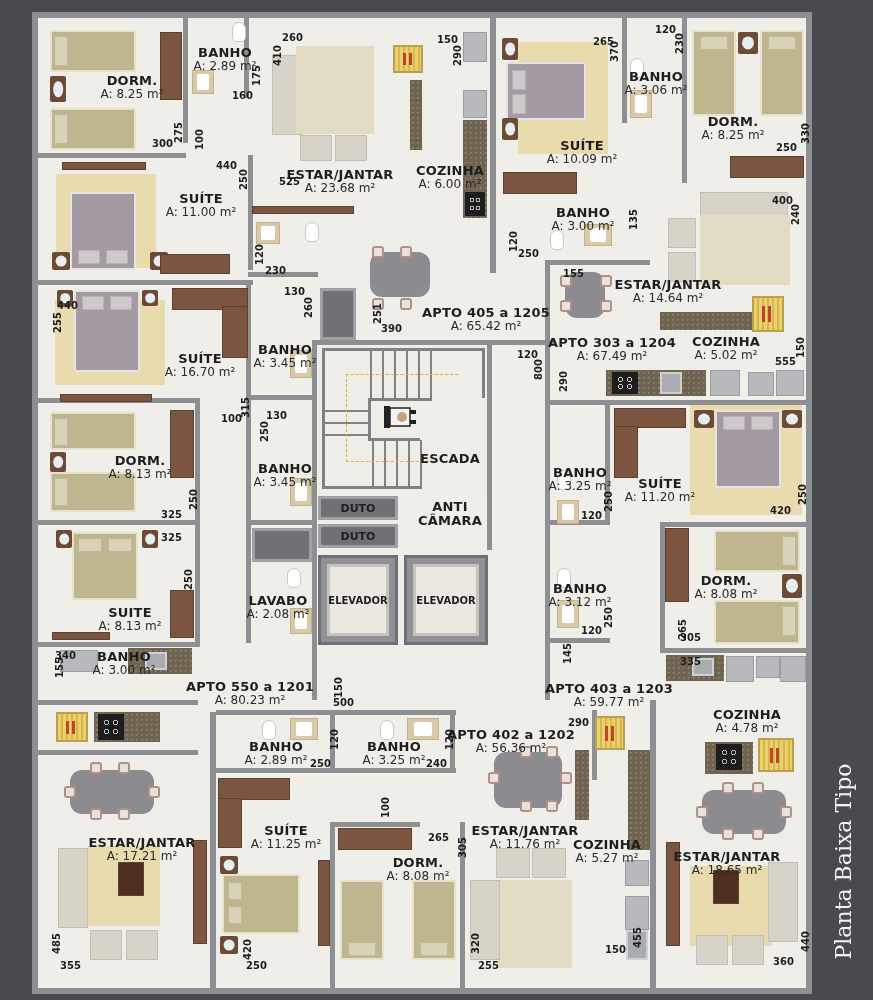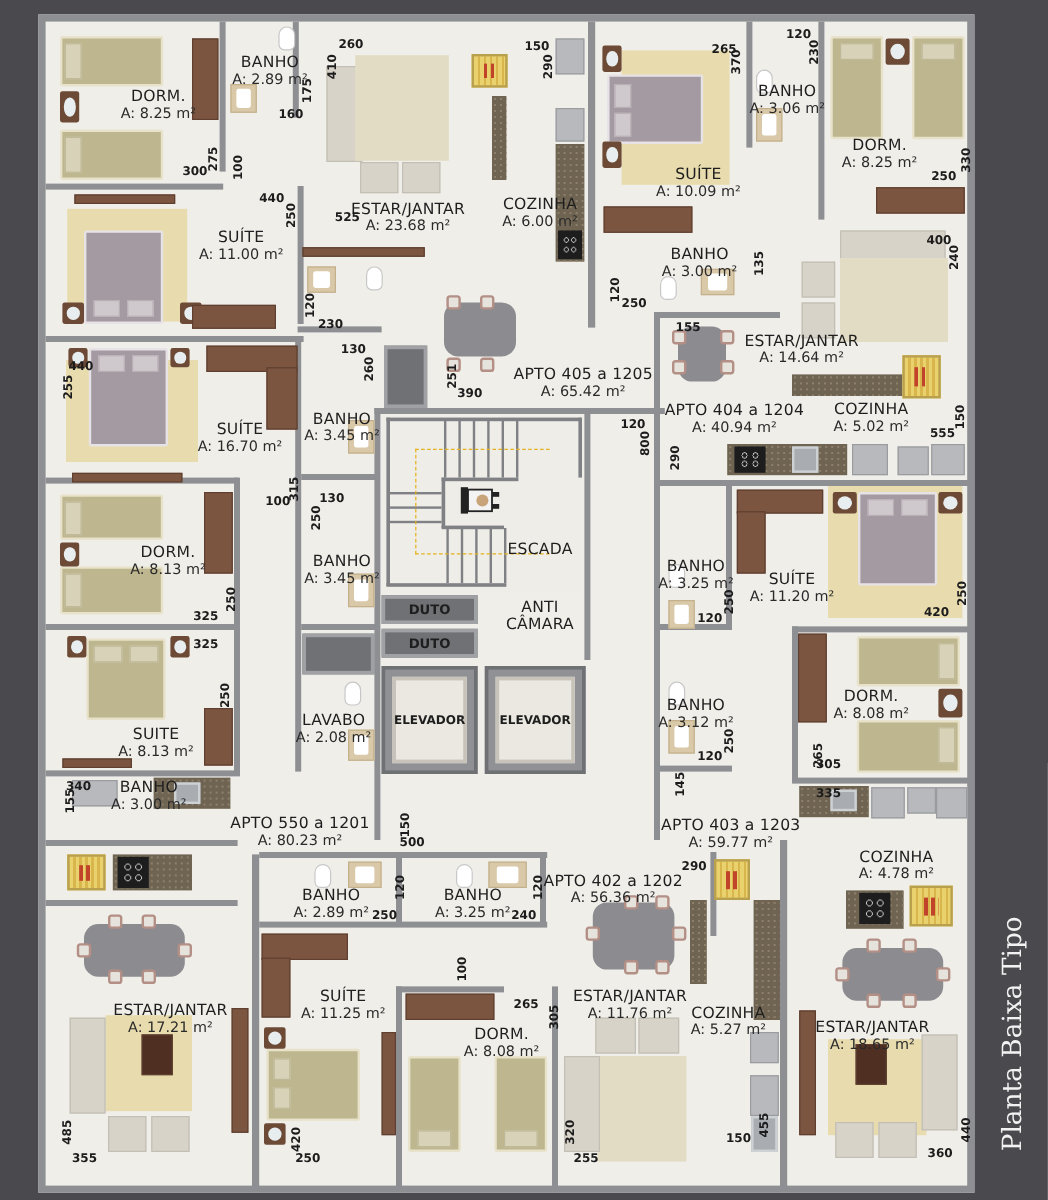--- a/index.html
+++ b/index.html
@@ -4,21 +4,21 @@
 <style>
   * { box-sizing: border-box; margin: 0; padding: 0; }
   html, body { width: 873px; height: 1000px; background: #4a4a4e; overflow: hidden; }
   body { font-family: "DejaVu Sans", sans-serif; position: relative; }
   .building-outline { position: absolute; left: 32px; top: 12px; width: 780px; height: 982px; border: 6px solid #8d8f93; background: #efeee9; }
 
   .wall { position: absolute; background: #8d8f93; }
   .room { position: absolute; background: #f2f0ea; }
 
   .label { position: absolute; text-align: center; color: #1e1e1e; line-height: 1.05; white-space: nowrap; transform: translateX(-50%); }
-  .label .name { font-weight: normal; font-size: 13px; letter-spacing: 0.2px; }
+  .label .name { font-weight: bold; font-size: 13px; letter-spacing: 0.2px; }
   .label .area { font-size: 12px; color: #2a2a2a; }
   .apt .name { font-size: 13px; }
 
   .dim { position: absolute; font-family: "DejaVu Sans", sans-serif; font-weight: bold; font-size: 10px; color: #1c1c1c; white-space: nowrap; }
   .dim.v { transform: rotate(-90deg); transform-origin: left top; }
 
   
   .bed { position: absolute; background: #bdb68f; border: 2px solid #e7e2c9; border-radius: 2px; }
   .bed.dbl { background: #a49aa2; border-color: #e7e2e5; }
   .bed .pillow { position: absolute; background: #d8d2b8; border: 1px solid #c0b998; }
@@ -442,22 +442,22 @@
     </div>
   <div class="label" style="left:668px;top:278px;">
       <div class="name">ESTAR/JANTAR</div>
       <div class="area">A: 14.64 m²</div>
     </div>
   <div class="label" style="left:726px;top:335px;">
       <div class="name">COZINHA</div>
       <div class="area">A: 5.02 m²</div>
     </div>
   <div class="label apt" style="left:612px;top:336px;">
-      <div class="name">APTO 404 a 1204</div>
-      <div class="area">A: 40.94 m²</div>
+      <div class="name">APTO 303 a 1204</div>
+      <div class="area">A: 67.49 m²</div>
     </div>
 
   <div class="label" style="left:140px;top:454px;">
       <div class="name">DORM.</div>
       <div class="area">A: 8.13 m²</div>
     </div>
   <div class="label" style="left:285px;top:462px;">
       <div class="name">BANHO</div>
       <div class="area">A: 3.45 m²</div>
     </div>

